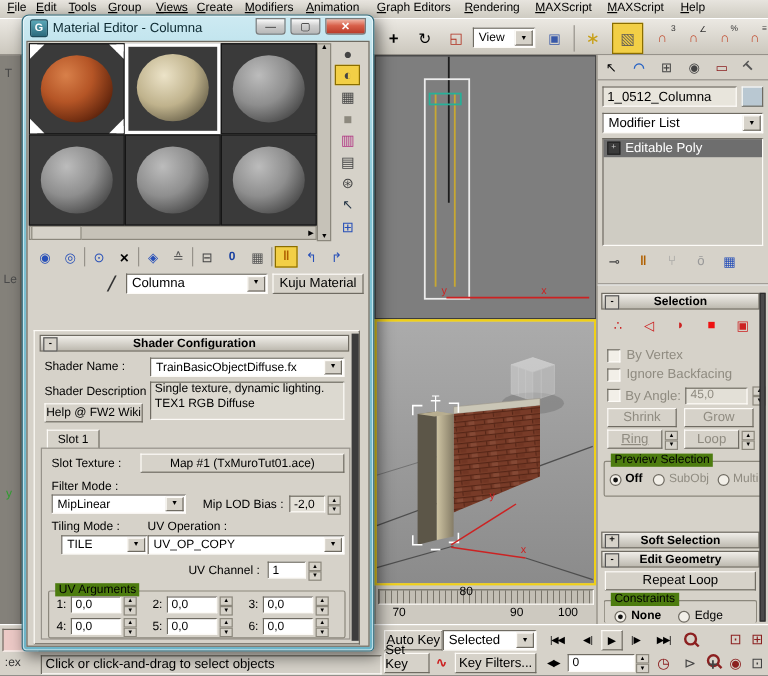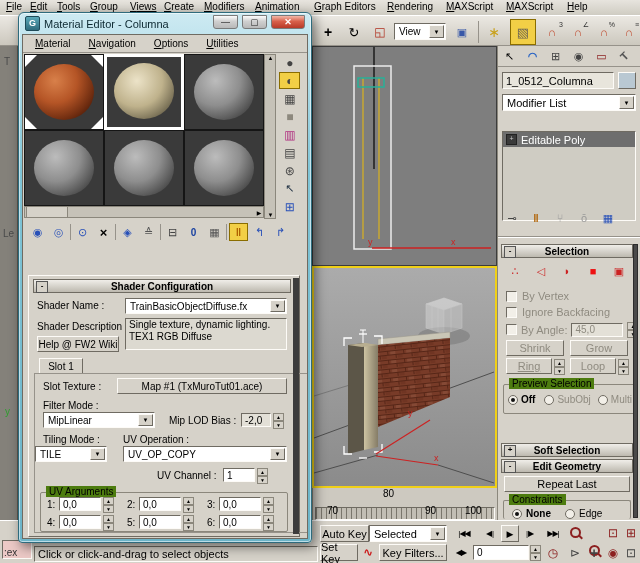--- a/index.html
+++ b/index.html
@@ -1,20 +1,20 @@
 <!DOCTYPE html>
 <html><head>
 <meta charset="utf-8">
 <style>
   html,body{margin:0;padding:0;background:#555;}
   .screen{position:relative;width:640px;height:563px;overflow:hidden;background:#cbc7be;
     font-family:"Liberation Sans",sans-serif;font-size:11px;color:#000;}
   
   .out{border:1px solid;border-color:#fdfbf7 #6f6b62 #6f6b62 #fdfbf7;}
-  .in{border:1px solid;border-color:#6f6b62 #fdfbf7 #fdfbf7 #6f6b62;margin-top:16px;}
+  .in{border:1px solid;border-color:#6f6b62 #fdfbf7 #fdfbf7 #6f6b62;}
   .btn{background:#d6d2c9;border:1px solid;border-color:#fdfbf7 #6f6b62 #6f6b62 #fdfbf7;
     display:flex;align-items:center;justify-content:center;font-size:11px;cursor:default;box-sizing:border-box;}
   .fld{background:#e3e0d7;border:1px solid;border-color:#6f6b62 #fdfbf7 #fdfbf7 #6f6b62;
     display:flex;align-items:center;padding:0 3px;font-size:10px;box-sizing:border-box;overflow:hidden;white-space:nowrap;}
   .dd{background:#fff;border:1px solid;border-color:#6f6b62 #fdfbf7 #fdfbf7 #6f6b62;position:relative;
     display:flex;align-items:center;padding:0 16px 0 4px;font-size:10px;box-sizing:border-box;overflow:hidden;white-space:nowrap;}
   .dd .da{position:absolute;right:1px;top:1px;bottom:1px;width:13px;background:#d6d2c9;
     border:1px solid;border-color:#fdfbf7 #6f6b62 #6f6b62 #fdfbf7;display:flex;align-items:center;justify-content:center;}
   .dd .da::after{content:"▼";font-size:6px;}
   .sp{display:inline-flex;flex-direction:column;width:11px;height:15px;box-sizing:border-box;}
@@ -347,21 +347,21 @@
 
     <div class="abs roll" style="left:3px;top:397px;width:132px;">
       <span class="pm">+</span>
       <span>Soft Selection</span>
     </div>
     <div class="abs roll" style="left:3px;top:413px;width:132px;">
       <span class="pm">-</span>
       <span>Edit Geometry</span>
     </div>
     <div class="abs btn" style="left:6px;top:430px;width:126px;height:16px;">
-        <span>Repeat Last</span>
+        <span>Repeat Loop</span>
       </div>
     <div class="abs grp" style="left:5px;top:454px;width:128px;height:19px;border-bottom:none;">
       <span class="glab">Constraints</span>
       <div style="display:flex;gap:4px;align-items:center;padding:7px 0 0 8px;font-size:10px;">
         <span class="rb on"></span>
         <span style="font-weight:bold;">None</span>
         <span class="rb" style="margin-left:10px;"></span>
         <span>Edge</span>
       </div>
     </div>
@@ -376,21 +376,21 @@
       <span>Click or click-and-drag to select objects</span>
     </div>
 
     <div class="abs btn" style="left:320px;top:4px;width:49px;height:17px;text-align:center;">
         <span>Auto Key</span>
       </div>
     <div class="abs dd" style="left:369px;top:4px;width:78px;height:17px;font-size:11px;">
       <span>Selected</span>
         <span class="da"></span>
     </div>
-    <div class="abs btn" style="left:320px;top:23px;width:38px;height:17px;">
+    <div class="abs btn" style="left:320px;top:23px;width:38px;height:17px;align-items:flex-end;">
         <span>Set Key</span>
       </div>
     <span class="abs gi flat i-curve" style="left:360px;top:23px;width:16px;height:17px;"></span>
     <div class="abs btn" style="left:379px;top:23px;width:68px;height:17px;">
         <span>Key Filters...</span>
       </div>
 
     <span class="abs gi flat i-play-start" style="left:452px;top:4px;width:24px;height:17px;font-size:8px;"></span>
     <span class="abs gi flat i-play-prev" style="left:481px;top:4px;width:18px;height:17px;font-size:8px;"></span>
     <span class="abs gi out i-play" style="left:501px;top:4px;width:18px;height:17px;font-size:9px;"></span>
@@ -417,26 +417,20 @@
     <div class="mew-title">
       <span style="width:13px;height:13px;background:linear-gradient(#5aa8b8,#2e6b7d);border:1px solid #1e4a58;border-radius:2px;color:#fff;font-size:9px;line-height:12px;text-align:center;font-weight:bold;">G</span>
       <span style="font-size:11px;color:#0c2830;">Material Editor - Columna</span>
       <span style="flex:1;"></span>
       <span class="winbtn" style="margin-top:-3px;">—</span>
       <span class="winbtn" style="margin-top:-3px;">▢</span>
       <span class="winbtn close" style="margin-top:-3px;">✕</span>
     </div>
     <div class="mew-body">
 
-      <div style="height:17px;display:flex;gap:14px;align-items:center;padding:0 10px;border-bottom:1px solid #96928a;background:#d6d2c9;">
-        <span class="menu-item">Material</span>
-        <span class="menu-item">Navigation</span>
-        <span class="menu-item">Options</span>
-        <span class="menu-item">Utilities</span>
-      </div>
 
       <div style="display:flex;padding:1px 0 0 1px;">
         <div style="width:243px;">
           <div style="display:flex;">
             <div class="slot">
               <div class="sph brick"></div>
               <span class="corn" style="left:0;top:0;border-top-color:#fff;border-left-color:#fff;"></span>
               <span class="corn" style="right:0;top:0;border-top-color:#fff;border-right-color:#fff;"></span>
               <span class="corn" style="left:0;bottom:0;border-bottom-color:#fff;border-left-color:#fff;"></span>
               <span class="corn" style="right:0;bottom:0;border-bottom-color:#fff;border-right-color:#fff;"></span>
@@ -494,20 +488,30 @@
         <span style="width:1px;height:16px;background:#96928a;"></span>
         <span class="gi flat i-library" style="width:19px;height:18px;"></span>
         <span class="gi flat i-id" style="width:19px;height:18px;"></span>
         <span class="gi flat i-showmap" style="width:19px;height:18px;"></span>
         <span style="width:1px;height:16px;background:#96928a;"></span>
         <span class="gi hl i-endresult" style="width:19px;height:18px;"></span>
         <span class="gi flat i-parent" style="width:19px;height:18px;"></span>
         <span class="gi flat i-sibling" style="width:19px;height:18px;"></span>
       </div>
 
+      <div style="height:22px;display:flex;align-items:center;gap:4px;padding-left:62px;">
+        <span class="gi flat i-eyedrop" style="width:16px;height:17px;"></span>
+        <div class="dd" style="width:118px;height:17px;font-size:11px;">
+          <span>Columna</span>
+            <span class="da"></span>
+        </div>
+        <div class="btn" style="width:76px;height:17px;">
+            <span>Kuju Material</span>
+          </div>
+      </div>
 
       <div class="abs out" style="left:5px;top:240px;width:272px;height:262px;background:#d6d2c9;">
         <div class="abs roll" style="left:4px;top:3px;width:258px;">
           <span class="pm">-</span>
           <span>Shader Configuration</span>
         </div>
         <span class="abs" style="left:8px;top:24px;font-size:10px;">Shader Name :</span>
         <div class="abs dd" style="left:96px;top:22px;width:162px;height:16px;">
           <span>TrainBasicObjectDiffuse.fx</span>
             <span class="da"></span>
@@ -515,38 +519,38 @@
         <span class="abs" style="left:8px;top:45px;font-size:10px;">Shader Description :</span>
         <div class="abs fld" style="left:96px;top:42px;width:162px;height:32px;background:#dcd9d0;white-space:normal;align-items:flex-start;line-height:12px;">
           <span>Single texture, dynamic lighting. TEX1 RGB Diffuse</span>
         </div>
         <div class="abs btn" style="left:8px;top:60px;width:82px;height:16px;font-size:10px;">
             <span>Help @ FW2 Wiki</span>
           </div>
         <div class="abs btn" style="left:10px;top:82px;width:44px;height:16px;border-bottom-color:#d6d2c9;font-size:10px;">
             <span>Slot 1</span>
           </div>
-        <div class="abs" style="left:5px;top:97px;width:278px;height:160px;border:1px solid #96928a;">
+        <div class="abs" style="left:5px;top:97px;width:258px;height:160px;border:1px solid #96928a;">
           <span class="abs" style="left:8px;top:7px;font-size:10px;">Slot Texture :</span>
           <div class="abs btn" style="left:82px;top:4px;width:170px;height:16px;font-size:10px;">
               <span>Map #1 (TxMuroTut01.ace)</span>
             </div>
           <span class="abs" style="left:8px;top:26px;font-size:10px;">Filter Mode :</span>
           <div class="abs dd" style="left:8px;top:38px;width:112px;height:16px;">
             <span>MipLinear</span>
               <span class="da"></span>
           </div>
           <span class="abs" style="left:134px;top:41px;font-size:10px;">Mip LOD Bias :</span>
           <div class="abs fld" style="left:206px;top:39px;width:30px;height:14px;">
               <span>-2,0</span>
             </div>
           <span class="abs sp" style="left:238px;top:39px;"></span>
           <span class="abs" style="left:8px;top:60px;font-size:10px;">Tiling Mode :</span>
           <span class="abs" style="left:88px;top:60px;font-size:10px;">UV Operation :</span>
-          <div class="abs dd" style="left:0;top:72px;width:72px;height:16px;">
+          <div class="abs dd" style="left:16px;top:72px;width:72px;height:16px;">
             <span>TILE</span>
               <span class="da"></span>
           </div>
           <div class="abs dd" style="left:88px;top:72px;width:164px;height:16px;">
             <span>UV_OP_COPY</span>
               <span class="da"></span>
           </div>
           <span class="abs" style="left:122px;top:96px;font-size:10px;">UV Channel :</span>
           <div class="abs fld" style="left:188px;top:94px;width:32px;height:14px;background:#fff;">
               <span>1</span>

